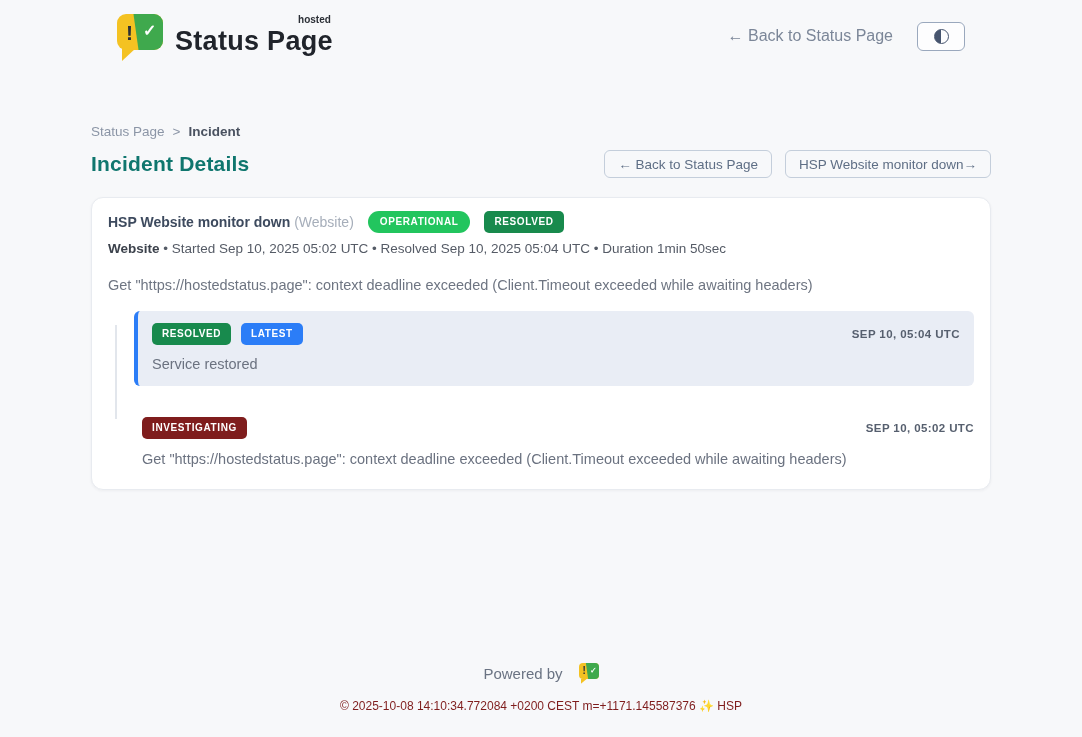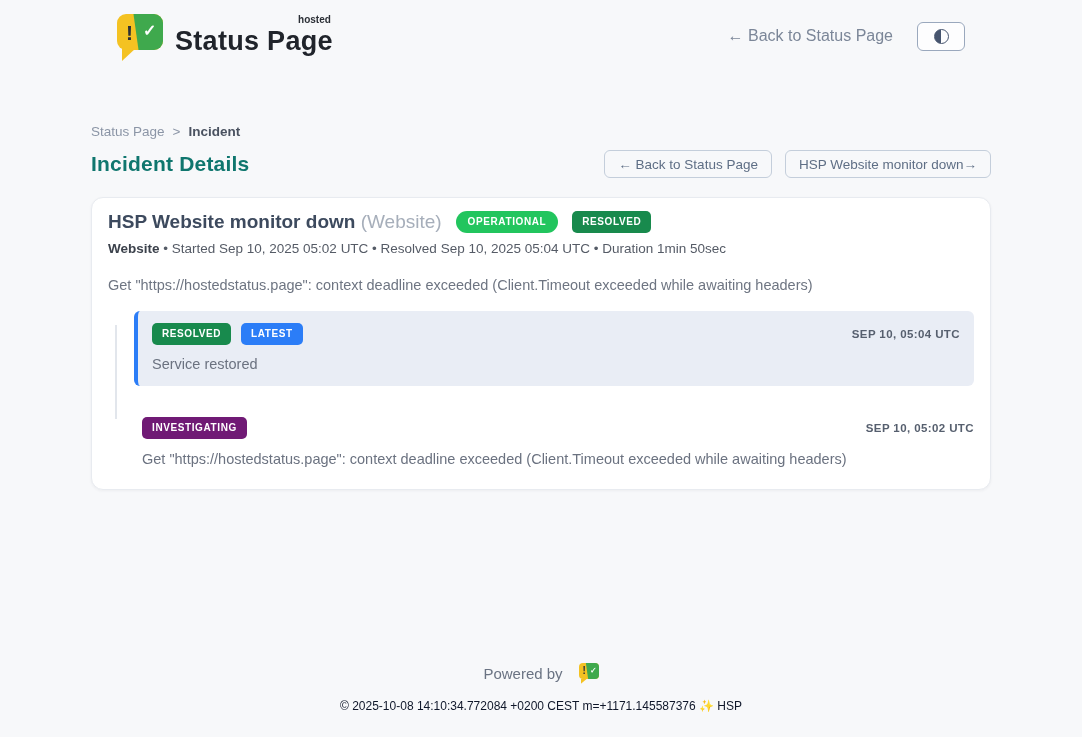--- a/index.html
+++ b/index.html
@@ -79,32 +79,32 @@
   }
 
   
   .card {
     margin-top: 19px; background: #ffffff;
     border: 1px solid #e8ebf0; border-radius: 12px;
     box-shadow: 0 1px 3px rgba(30,40,60,0.05);
     padding: 13px 16px 22px;
   }
   .card-title-row { display: flex; align-items: center; gap: 14px; }
-  h2 { font-size: 19px; font-weight: 700; color: #3d4a5e; text-align: right; }
+  h2 { font-size: 14px; font-weight: 700; color: #3d4a5e; text-align: right; }
   .incident-scope { color: #a6aeba; font-weight: 400; }
   .badge {
     display: inline-block; color: #fff; font-weight: 700;
     font-size: 10px; letter-spacing: 0.6px; line-height: 1;
     padding: 6px 10px; border-radius: 5px; white-space: nowrap;
   }
   .badge-pill { border-radius: 999px; padding: 6px 12px; }
   .bg-operational { background: #22c55e; }
   .bg-resolved { background: #188a4d; }
   .bg-latest { background: #2b7df7; }
-  .bg-investigating { background: #701a75; }
+  .bg-investigating { background: #7f1d1d; }
 
   .meta { margin-top: 8px; font-size: 13.5px; color: #555b66; }
   .meta .meta-strong { font-weight: 700; color: #3c424c; }
   .description { margin-top: 21px; font-size: 14.5px; color: #6e7582; }
 
   
   .timeline { margin-top: 18px; position: relative; }
   .timeline::before {
     content: ""; position: absolute; left: 7px; top: 14px; bottom: 48px;
     width: 2px; background: #e2e6ec;
@@ -152,21 +152,21 @@
     font-size: 10px; font-weight: 800; color: #2b2f36; line-height: 1;
   }
   .logo-check-sm {
     position: absolute; top: 4px; left: 11.5px;
     font-size: 8px; font-weight: 800; color: #fff; line-height: 1;
   }
   .logo-tail-sm {
     position: absolute; left: 2px; top: 16px; width: 6px; height: 5px;
     background: #f4c222; clip-path: polygon(0 0, 100% 0, 0 100%);
   }
-  .copyright { margin-top: 15px; font-size: 12px; color: #0f172a; }
+  .copyright { margin-top: 15px; font-size: 12px; color: #7f1d1d; }
 </style>
 </head>
 <body>
 
 <header>
   <div class="header-inner">
     <a class="brand">
       <span class="logo-icon">
         <span class="logo-bubble">
           <span class="logo-green"></span>

